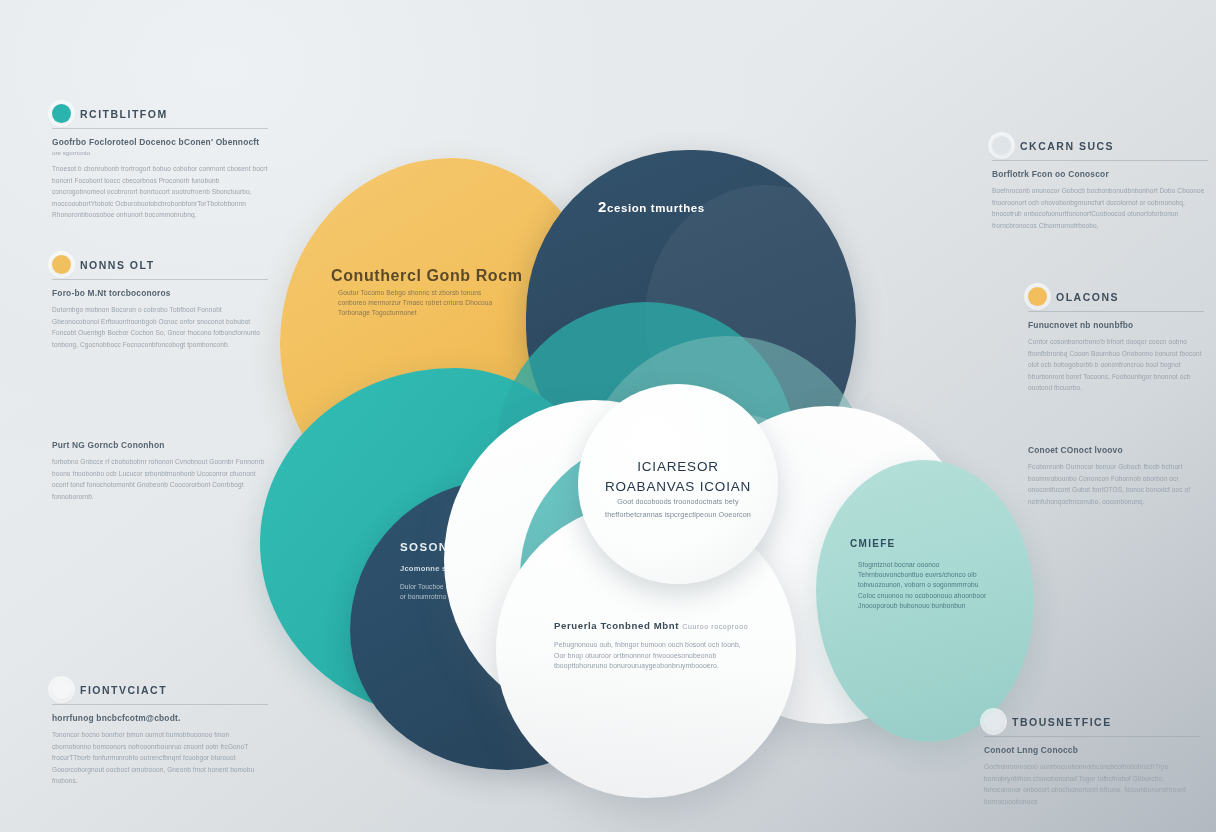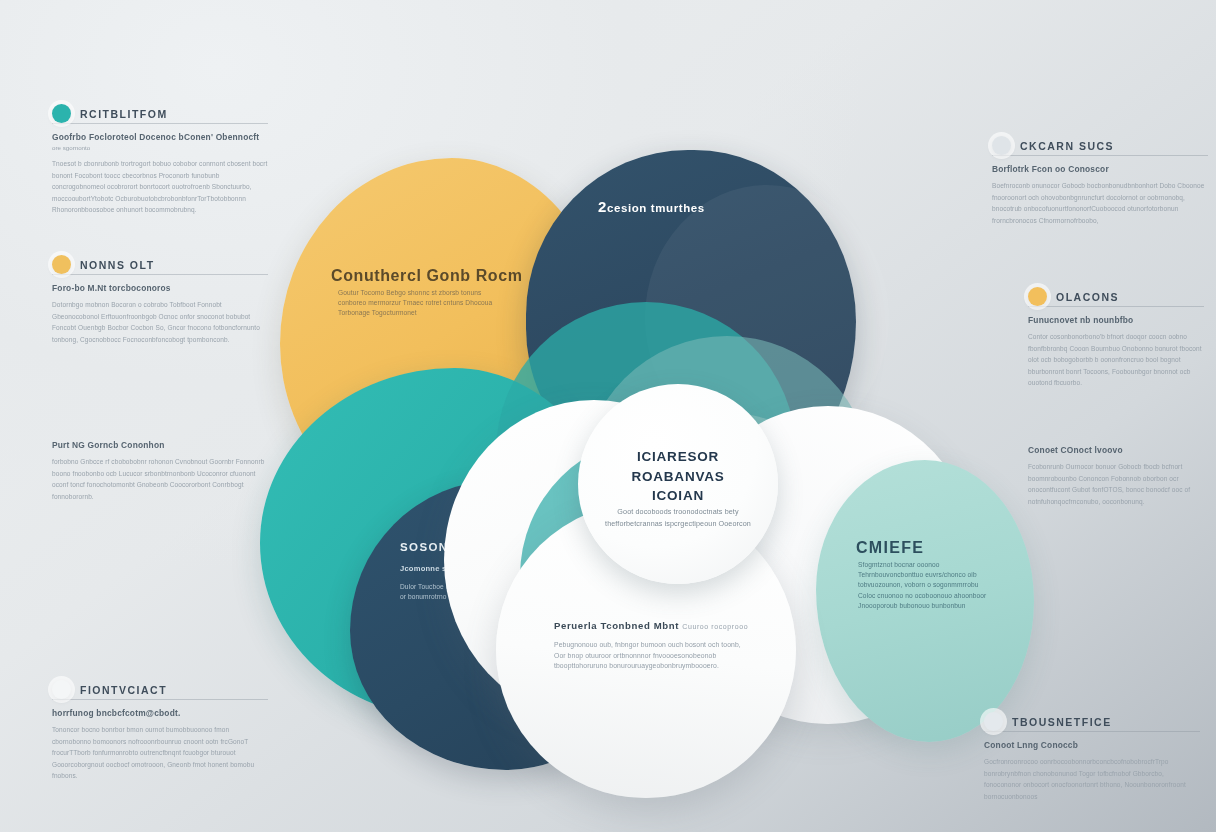--- a/index.html
+++ b/index.html
@@ -172,21 +172,21 @@
     display: flex;
     flex-direction: column;
     align-items: center;
     justify-content: center;
     text-align: center;
     padding: 0 26px;
   }
   .center-title {
     color: #24384d;
     font-size: 13.5px;
-    font-weight: 700;
+    font-weight: 400;
     letter-spacing: .8px;
     line-height: 1.45;
     margin-top: 10px;
   }
   .center-body {
     color: #7e8b95;
     font-size: 7.2px;
     line-height: 1.72;
     letter-spacing: .1px;
   }
@@ -203,33 +203,34 @@
   .t-yellow-r .pbody  { left: 54px; top: 196px; width: 180px; font-size: 6.6px; color: #8b7a55; }
 
   .t-navy-bl .ptitle { left: 50px; top: 60px; font-size: 11.5px; color: #eaf1f5; letter-spacing: 1.4px; }
   .t-navy-bl .psub   { left: 50px; top: 84px; width: 172px; font-size: 7.6px; color: #cfdde6; }
   .t-navy-bl .pbody  { left: 50px; top: 102px; width: 172px; font-size: 6.6px; color: #b4c6d2; }
 
   .t-white-b .ptitle { left: 58px; top: 118px; font-size: 9.6px; color: #3b4a57; }
   .t-white-b .ptitle .muted { font-size: 7px; font-weight: 400; color: #98a3ad; }
   .t-white-b .pbody  { left: 58px; top: 138px; width: 190px; font-size: 6.8px; color: #939ea8; }
 
-  .t-mint-r .ptitle { left: 40px; top: 78px; font-size: 16px; color: #2d4f5e; letter-spacing: 1.3px; }
+  .t-mint-r .ptitle { left: 34px; top: 78px; font-size: 10px; color: #2d4f5e; letter-spacing: 1.3px; }
   .t-mint-r .pbody  { left: 42px; top: 100px; width: 138px; font-size: 6.6px; color: #4e7b83; }
 
   
   .callout {
     position: absolute;
     width: 216px;
   }
   .callout .head {
     display: flex;
     align-items: center;
     gap: 9px;
     border-bottom: 1px solid rgba(140,150,160,.42);
+    padding-bottom: 5px;
   }
   .badge {
     width: 19px;
     height: 19px;
     border-radius: 50%;
     flex: 0 0 19px;
     box-shadow: 0 0 0 4px rgba(255,255,255,.62), 0 2px 5px rgba(80,90,100,.22);
     display: block;
   }
   .callout .htxt {

